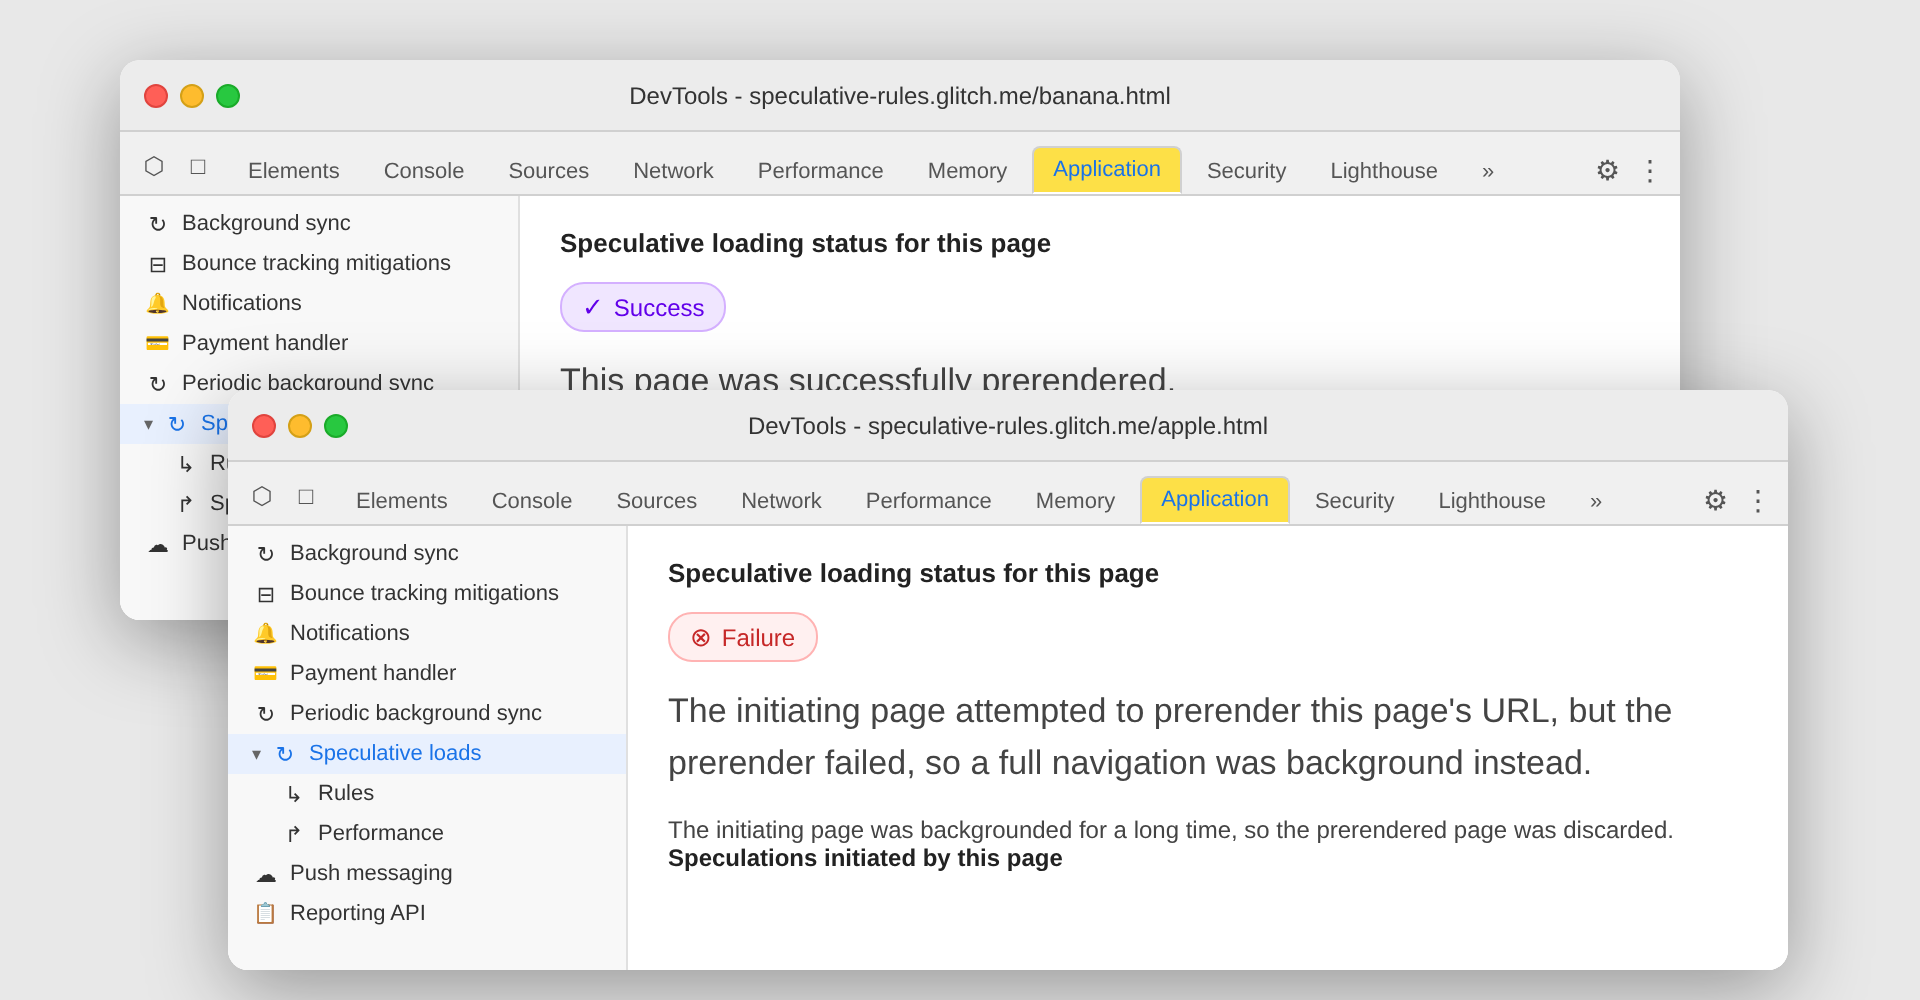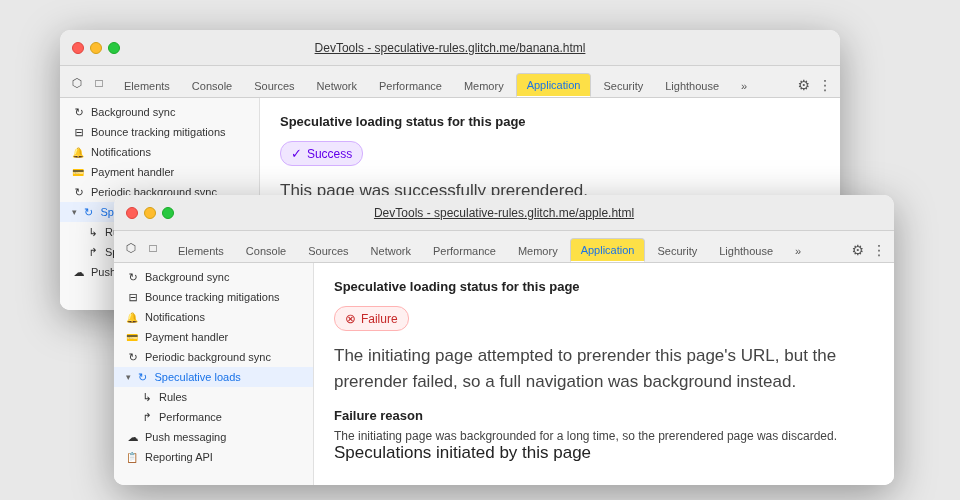--- a/index.html
+++ b/index.html
@@ -66,21 +66,20 @@
     .tl-maximize { background: #28c840; border: 1px solid #1aab29; }
 
     .title-text {
       position: absolute;
       left: 50%;
       transform: translateX(-50%);
       font-size: 12px;
       color: #333;
       font-weight: 500;
       white-space: nowrap;
-      text-decoration: underline;
     }
 
     .tabs-bar {
       background: #f0f0f0;
       border-bottom: 1px solid #d0d0d0;
       height: 32px;
       display: flex;
       align-items: flex-end;
       padding: 0 8px;
       gap: 2px;
@@ -233,22 +232,22 @@
       color: #222;
       margin-bottom: 6px;
     }
 
     .failure-reason-text {
       font-size: 12px;
       color: #444;
     }
 
     .speculations-title {
-      font-size: 17px;
-      font-weight: 400;
+      font-size: 12px;
+      font-weight: 700;
       color: #222;
     }
   </style>
 </head>
 <body>
 
 <div class="devtools-window window-1">
   <div class="title-bar">
     <div class="traffic-lights">
       <div class="traffic-light tl-close"></div>
@@ -407,18 +406,17 @@
       </div>
     </div>
 
     <div class="main-panel">
       <div class="panel-title">Speculative loading status for this page</div>
       <div class="status-badge badge-failure">
         <span class="badge-icon">⊗</span>
         <span>Failure</span>
       </div>
       <div class="status-desc">The initiating page attempted to prerender this page's URL, but the prerender failed, so a full navigation was background instead.</div>
-      <div class="failure-reason-title">Failure reason</div>
       <div class="failure-reason-text">The initiating page was backgrounded for a long time, so the prerendered page was discarded.</div>
       <div class="speculations-title">Speculations initiated by this page</div>
     </div>
   </div>
 </div>
 
 </body></html>

